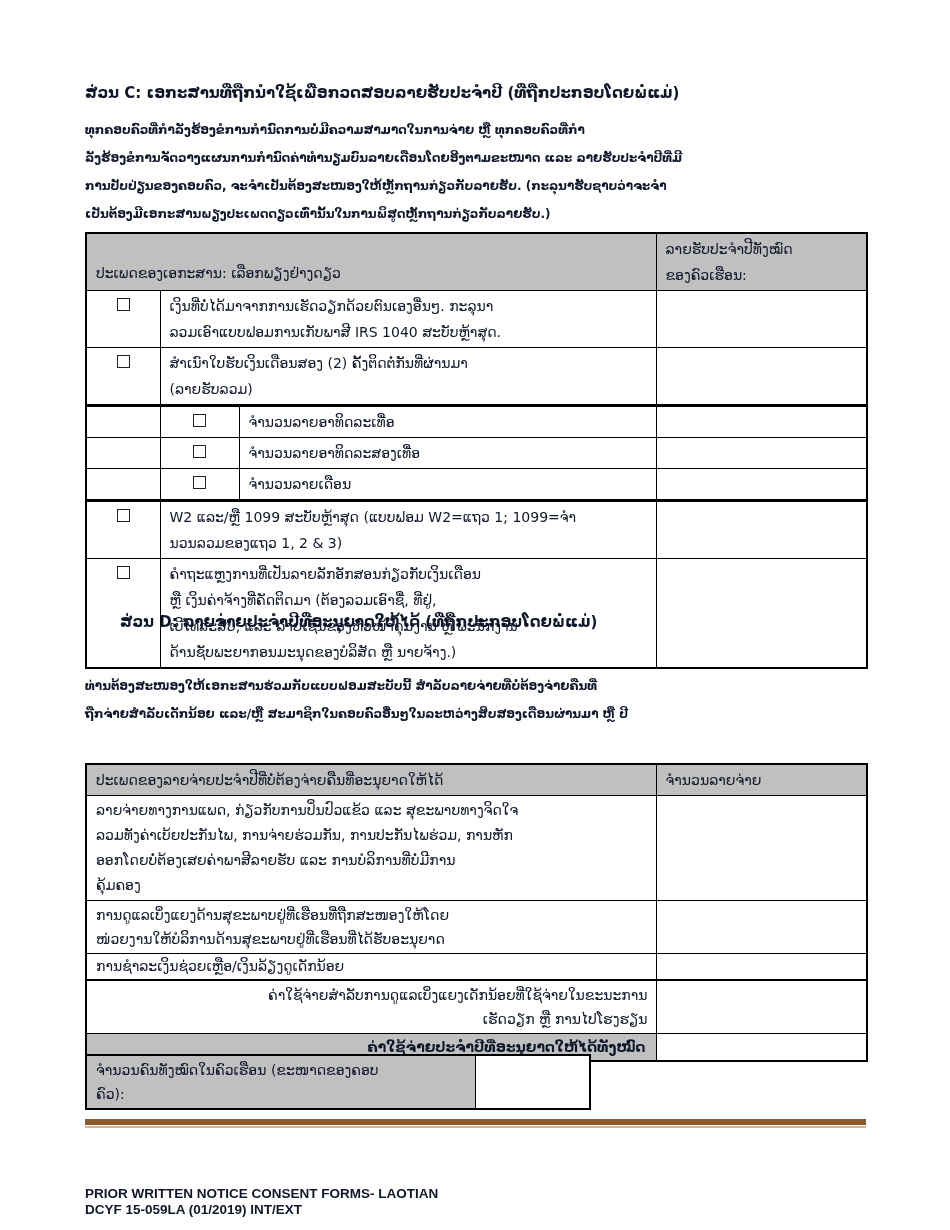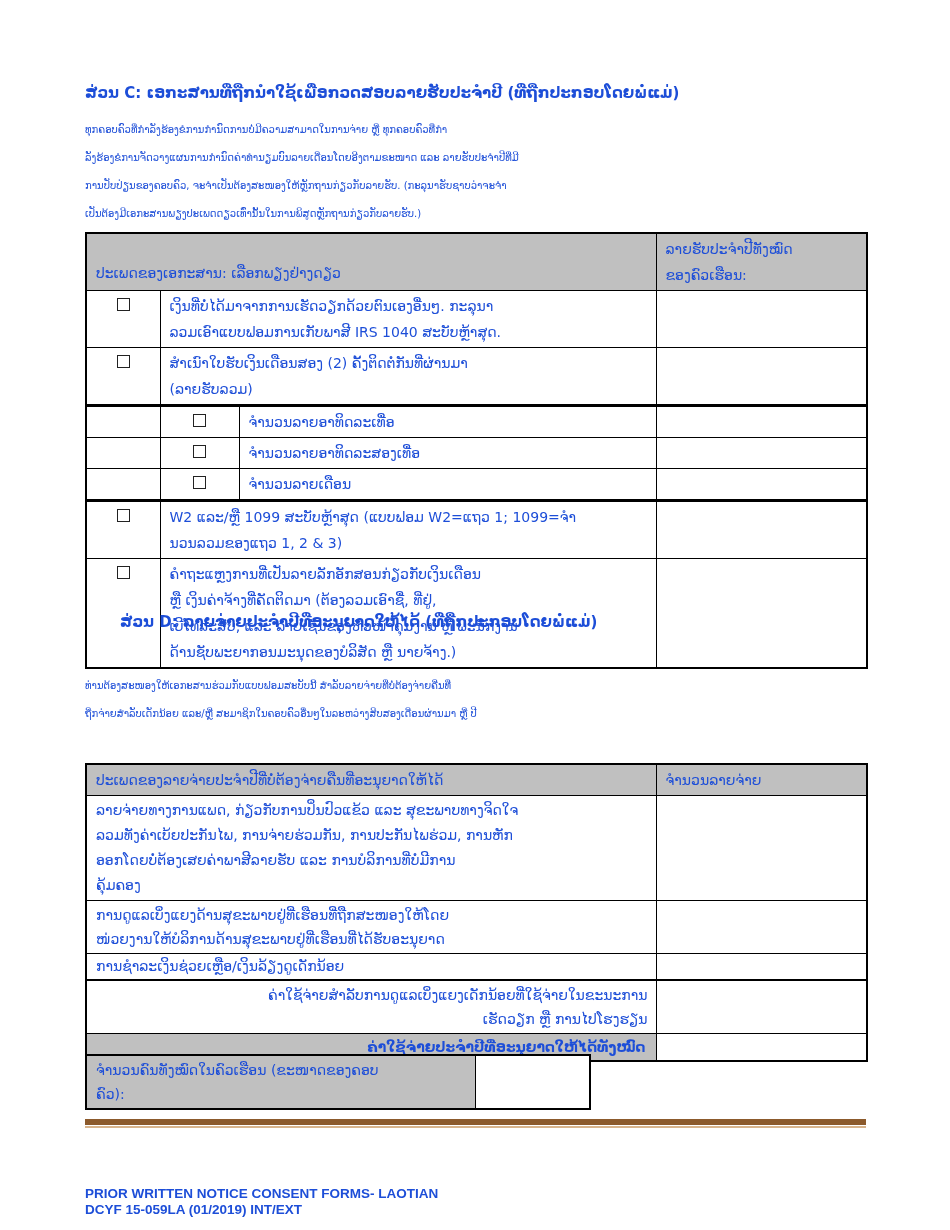--- a/index.html
+++ b/index.html
@@ -2,30 +2,30 @@
 <html><head>
 <meta charset="utf-8">
 <style>
   html,body{margin:0;padding:0;background:#ffffff;}
   .page{
     position:relative;
     width:950px;height:1230px;
     background:#ffffff;
     overflow:hidden;
     font-family:"DejaVu Sans",sans-serif;
-    color:#1d4ed8;
+    color:#0f172a;
   }
   .abs{position:absolute;}
   .lao{font-family:"DejaVu Sans",sans-serif;}
   .heading{
     font-size:15px;font-weight:bold;letter-spacing:0;
     white-space:nowrap;
   }
   .para .pline{
-    font-size:10px;line-height:28px;white-space:nowrap;
+    font-size:12px;line-height:28px;white-space:nowrap;font-weight:bold;
   }
   table.frm{
     border-collapse:collapse;table-layout:fixed;
     font-size:14px;
   }
   table.frm td{
     border:1px solid #000;
     vertical-align:top;
     padding:2px 8px 2px 9px;
     overflow:hidden;

